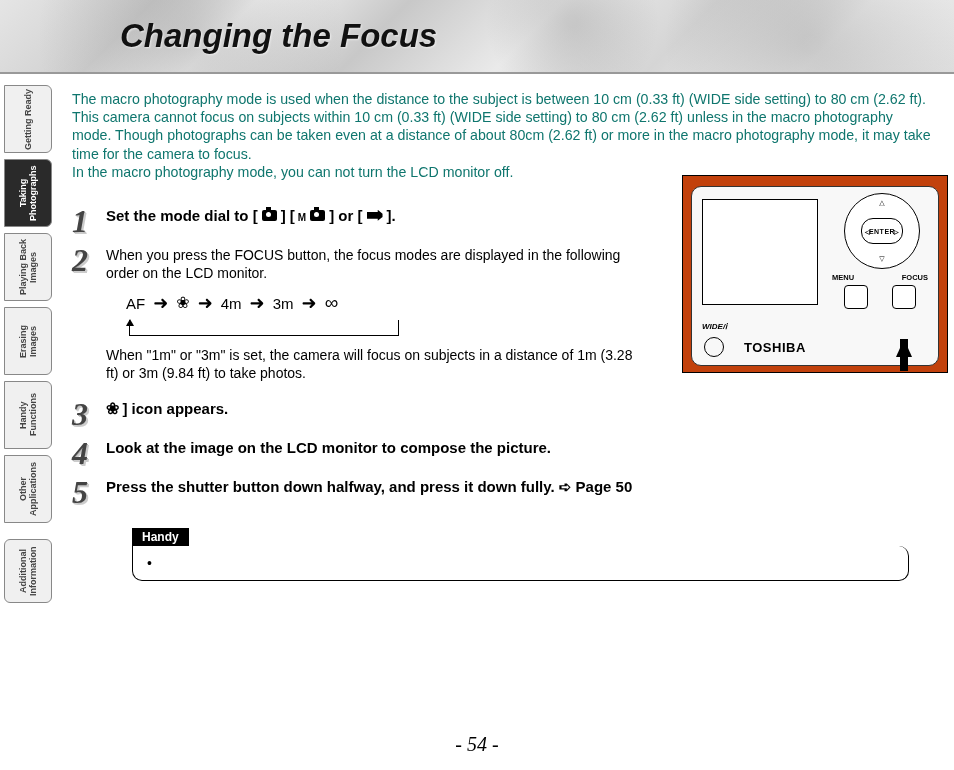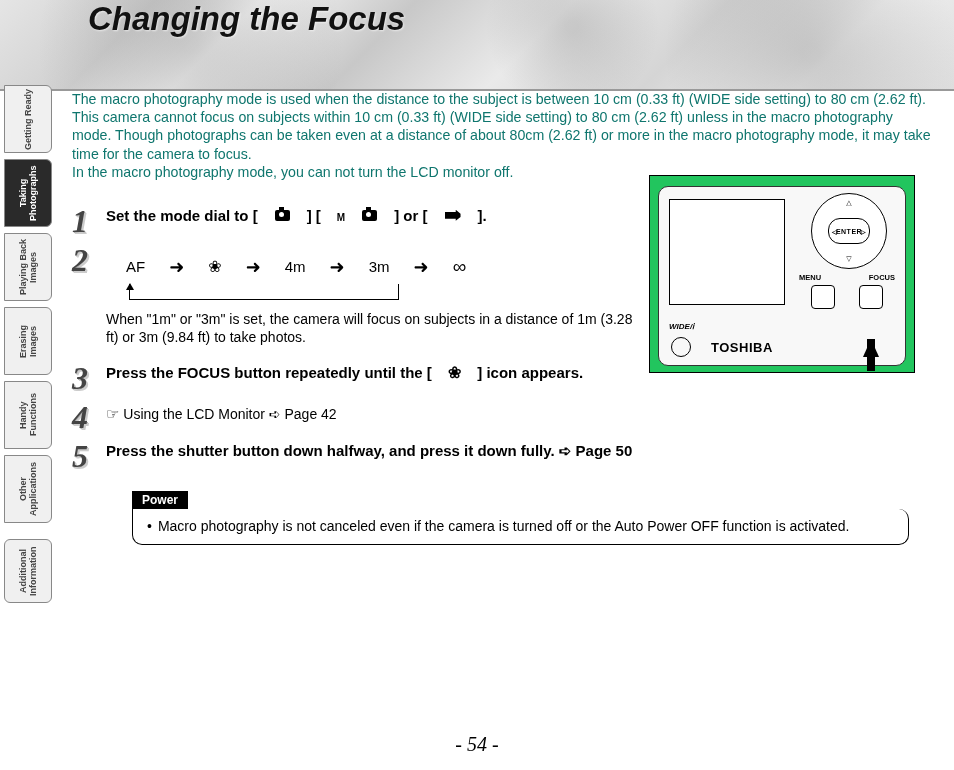--- a/index.html
+++ b/index.html
@@ -5,25 +5,26 @@
   * { box-sizing: border-box; margin: 0; padding: 0; }
   body {
     width: 954px;
     height: 770px;
     font-family: Arial, Helvetica, sans-serif;
     background: #fff;
     position: relative;
     overflow: hidden;
   }
   .header {
-    height: 91px;
+    height: 74px;
     background: linear-gradient(135deg, #e5e5e5 0%, #d0d0d0 15%, #f5f5f5 25%, #c8c8c8 40%, #eaeaea 55%, #d5d5d5 70%, #f0f0f0 85%, #ddd 100%);
     border-bottom: 2px solid #999;
     display: flex;
-    padding-left: 88px;
+    align-items: center;
+    padding-left: 120px;
     position: relative;
   }
   .header::before {
     content: "";
     position: absolute;
     left: 0; top: 0; right: 0; bottom: 0;
     background:
       radial-gradient(circle at 20% 50%, rgba(100,100,100,0.25) 1%, transparent 20%),
       radial-gradient(circle at 60% 30%, rgba(80,80,80,0.2) 1%, transparent 15%),
       radial-gradient(circle at 85% 60%, rgba(90,90,90,0.25) 1%, transparent 18%);
@@ -104,21 +105,21 @@
     flex: 1;
     padding-right: 10px;
   }
   .step-title {
     font-size: 15px;
     font-weight: bold;
     margin-bottom: 3px;
     display: flex;
     align-items: center;
     flex-wrap: wrap;
-    gap: 16px;
+    gap: 3px;
   }
   .step-text {
     font-size: 14px;
     line-height: 1.3;
     color: #000;
   }
   .icon-camera {
     display: inline-block;
     width: 15px; height: 11px;
     background: #000;
@@ -154,21 +155,21 @@
     display: inline-block;
     font-size: 16px;
     line-height: 1;
   }
   .icon-pointer { font-size: 15px; }
   .focus-flow {
     margin: 10px 0 6px 20px;
     font-size: 15px;
     display: flex;
     align-items: center;
-    gap: 24px;
+    gap: 8px;
   }
   .focus-flow .arrow { font-size: 18px; }
   .loop-back {
     margin-left: 23px;
     width: 270px;
     height: 16px;
     border-left: 1.5px solid #000;
     border-bottom: 1.5px solid #000;
     border-right: 1.5px solid #000;
     position: relative;
@@ -179,26 +180,26 @@
     position: absolute;
     left: -4px;
     top: -1px;
     width: 0; height: 0;
     border-left: 4px solid transparent;
     border-right: 4px solid transparent;
     border-bottom: 7px solid #000;
   }
   .device {
     position: absolute;
-    right: 39px;
+    right: 6px;
     top: 175px;
     width: 266px;
     height: 198px;
     border: 1.5px solid #000;
-    background: #22c55e;
+    background: #c2410c;
     padding: 10px 8px 6px 8px;
   }
   .device-inner {
     width: 100%;
     height: 100%;
     border: 1.5px solid #333;
     border-radius: 10px;
     background: #f8f8f8;
     position: relative;
   }
@@ -368,69 +369,65 @@
         <span>] or [</span>
         <span class="icon-video"></span>
         <span>].</span>
       </div>
     </div>
   </div>
 
   <div class="step">
     <div class="step-num">2</div>
     <div class="step-body step2-wrap">
+      <div class="step-text">When you press the FOCUS button, the focus modes are displayed in the following order on the LCD monitor.</div>
       <div class="focus-flow">
         <span>AF</span>
         <span class="arrow">➜</span>
         <span class="icon-flower">❀</span>
         <span class="arrow">➜</span>
         <span>4m</span>
         <span class="arrow">➜</span>
         <span>3m</span>
         <span class="arrow">➜</span>
         <span style="font-size:19px">∞</span>
       </div>
       <div class="loop-back"></div>
       <div class="step-text">When "1m" or "3m" is set, the camera will focus on subjects in a distance of 1m (3.28 ft) or 3m (9.84 ft) to take photos.</div>
     </div>
   </div>
 
   <div class="step" style="margin-top:18px">
     <div class="step-num">3</div>
     <div class="step-body">
       <div class="step-title">
-        <span>Press the FOCUS button repeatedly until the [</span>
         <span class="icon-flower">❀</span>
         <span>] icon appears.</span>
       </div>
     </div>
   </div>
 
   <div class="step">
     <div class="step-num">4</div>
     <div class="step-body">
-      <div class="link-text">
-        <span class="icon-pointer">☞</span>
-        <span>Using the LCD Monitor ➪ Page 42</span>
-      </div>
+      <div class="step-title">Look at the image on the LCD monitor to compose the picture.</div>
     </div>
   </div>
 
   <div class="step">
     <div class="step-num">5</div>
     <div class="step-body">
       <div class="step-title">Press the shutter button down halfway, and press it down fully. ➪ Page 50</div>
     </div>
   </div>
 
   <div class="memo-box">
-    <div class="memo-label">Power</div>
+    <div class="memo-label">Handy</div>
     <div class="memo-content">
       <span class="bullet">•</span>
-      <span>Macro photography is not canceled even if the camera is turned off or the Auto Power OFF function is activated.</span>
     </div>
   </div>
 </div>
 
 <div class="device">
   <div class="device-inner">
     <div class="lcd"></div>
     <div class="dpad">
       <div class="dpad-up">△</div>
       <div class="dpad-down">▽</div>

